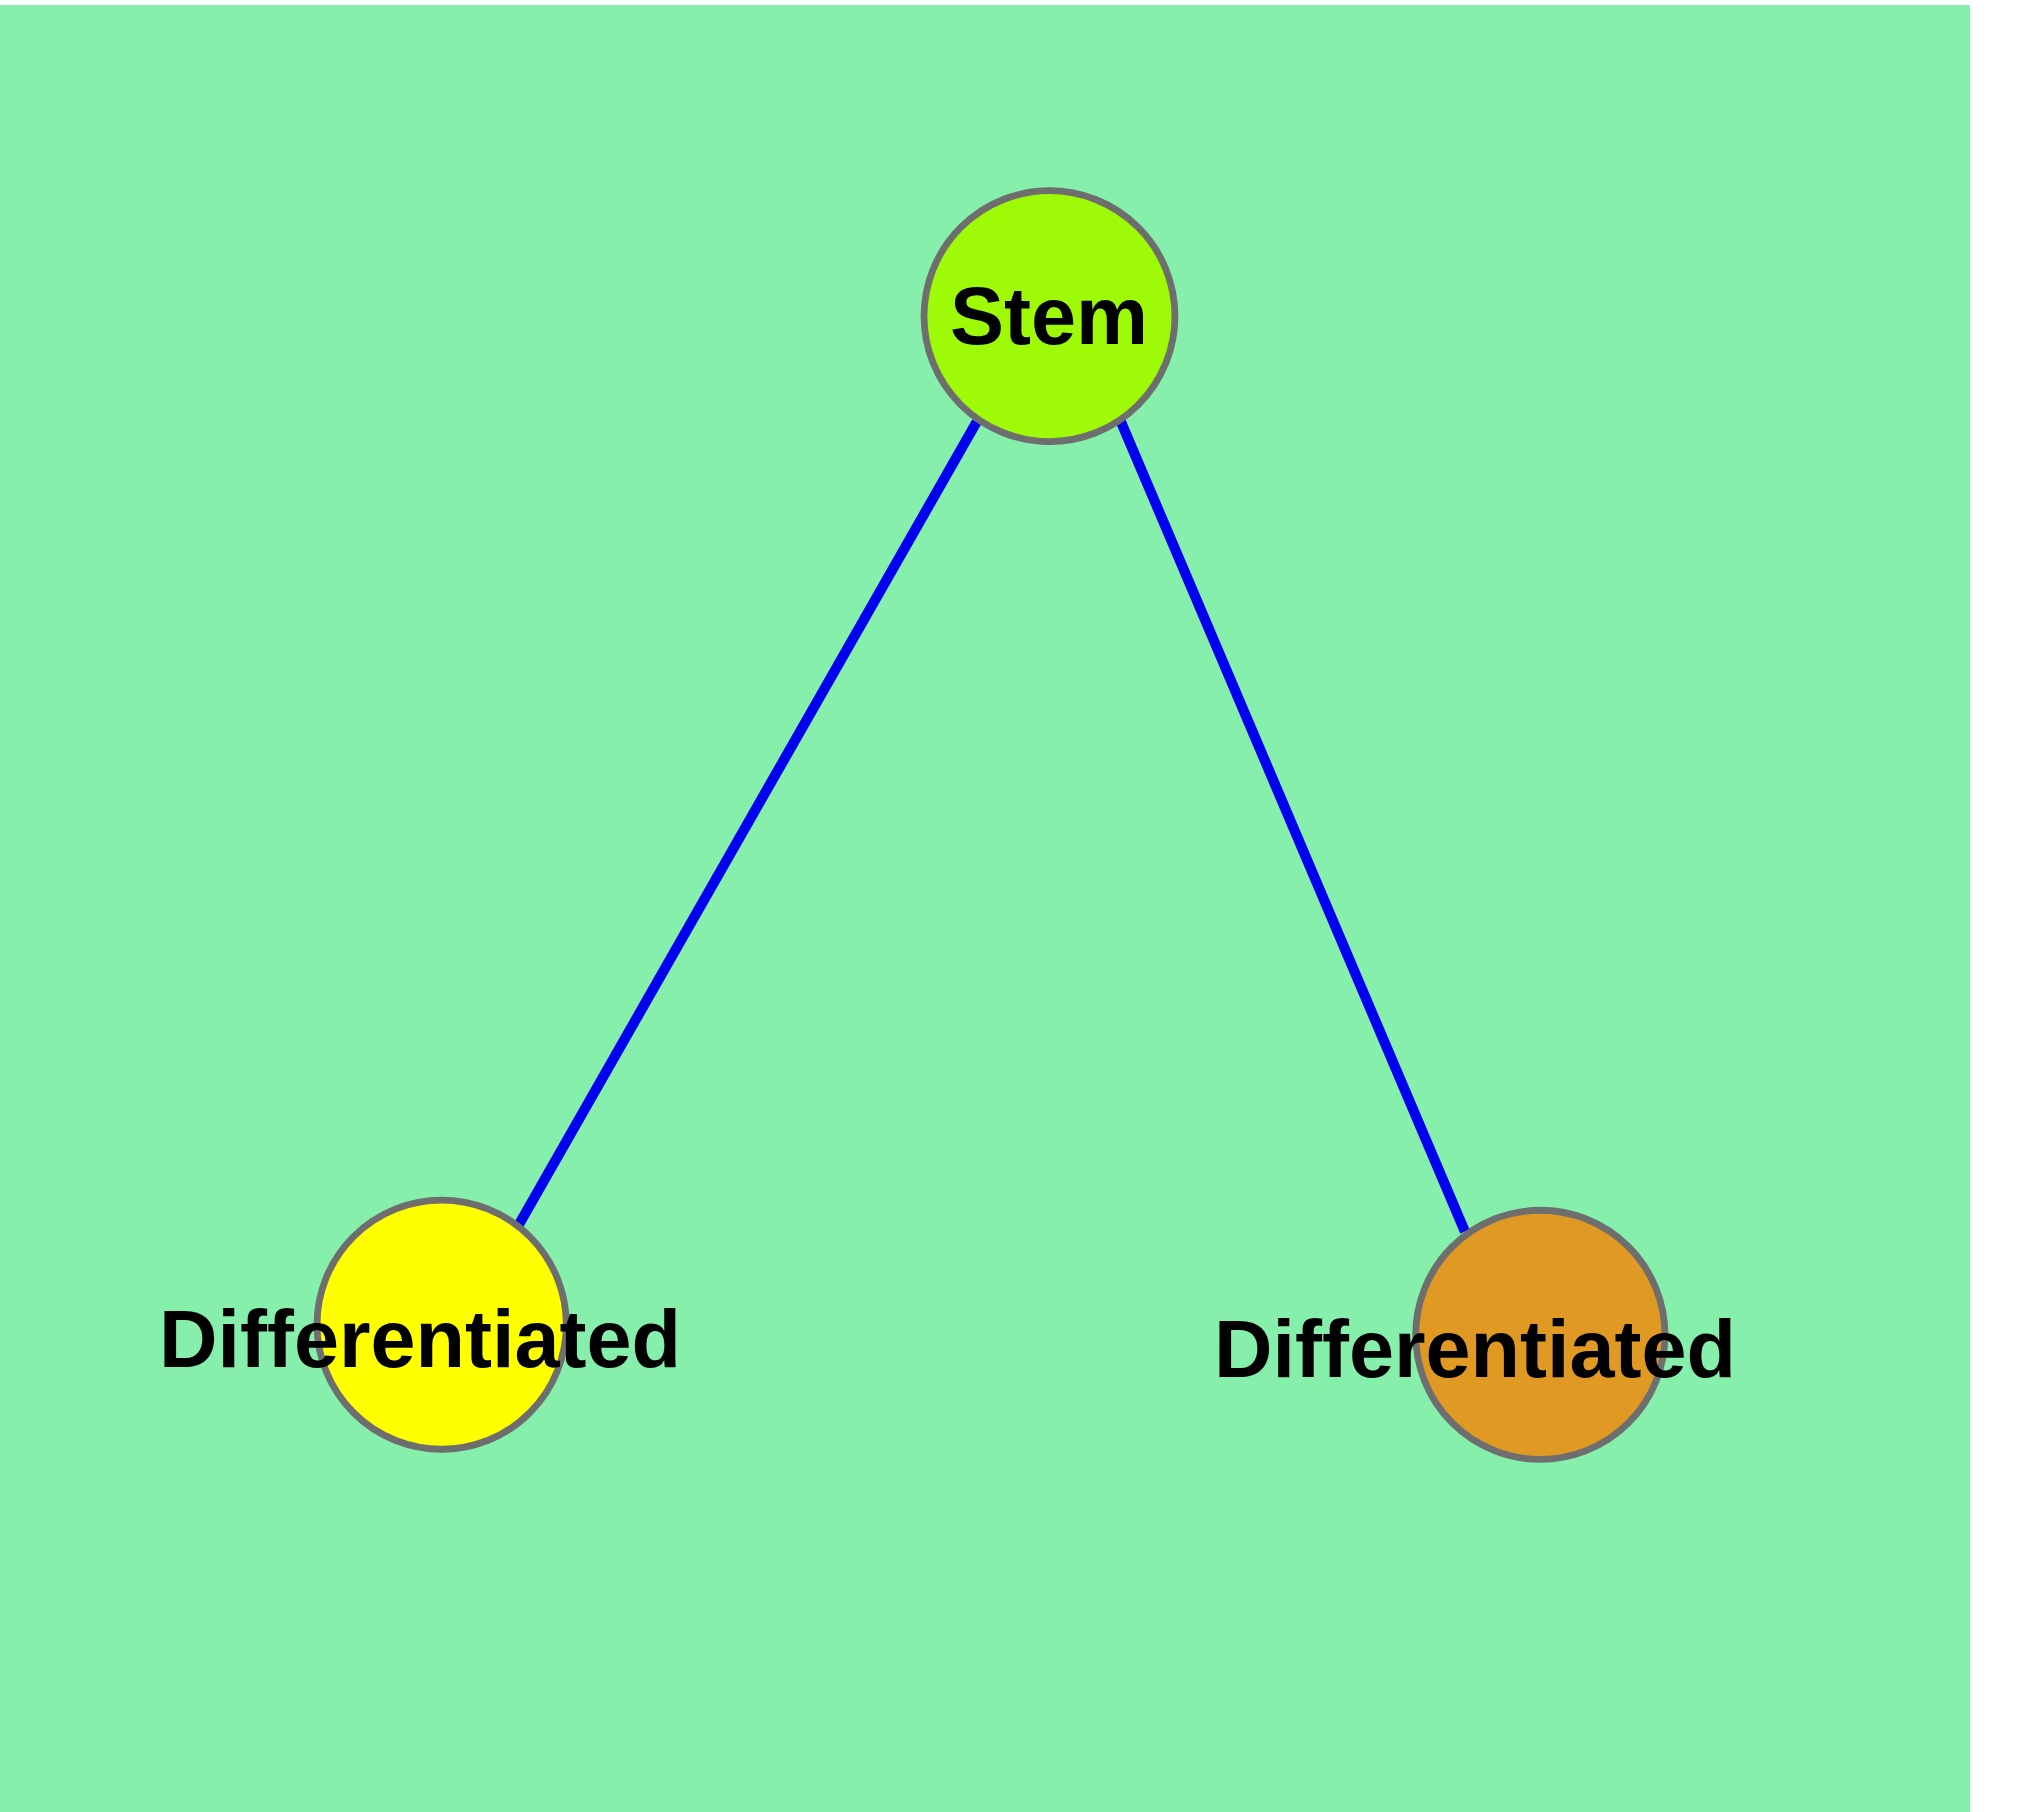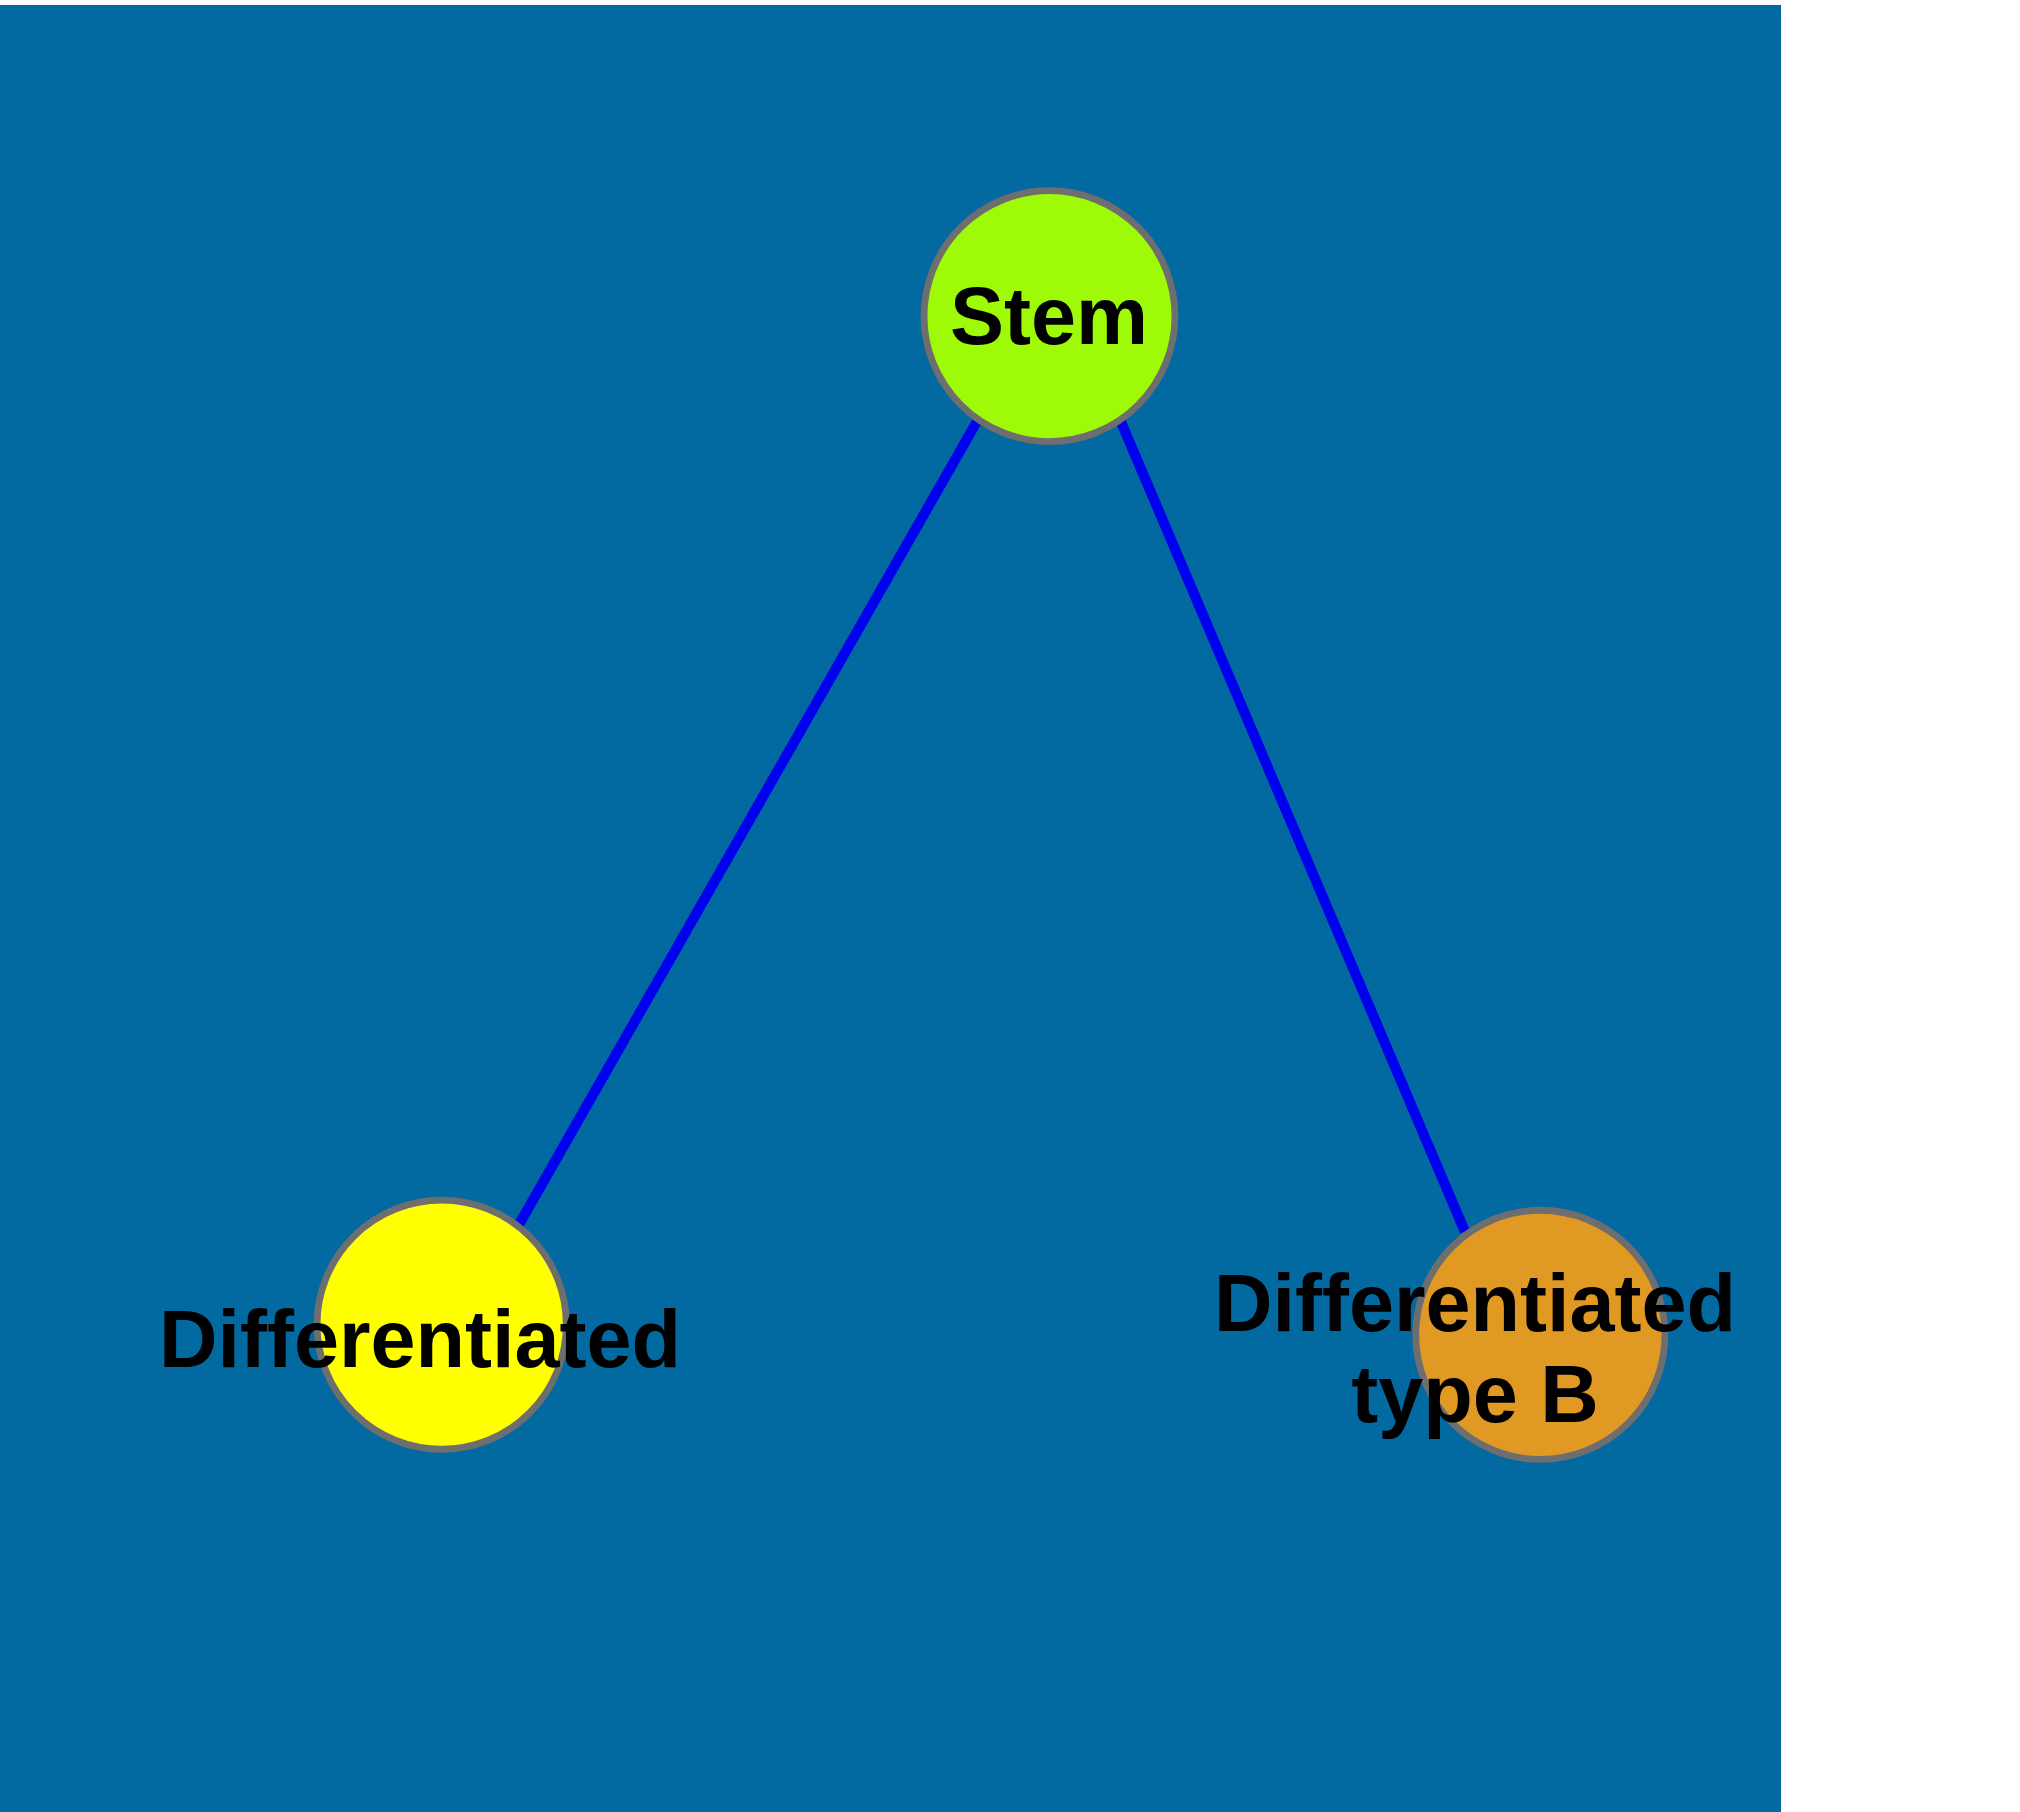--- a/index.html
+++ b/index.html
@@ -39,21 +39,21 @@
     line-height: 1.12;
     white-space: nowrap;
     pointer-events: none;
     -webkit-font-smoothing: antialiased;
   }
   .node-label .line { display: block; }
 </style>
 </head>
 <body>
 
-<div id="canvas" style="width: 1781px; height: 1812px; background: #0369a1;">
+<div id="canvas" style="width: 1970px; height: 1812px; background: #86efac;">
 
   <div id="top-strip"></div>
 
   <svg id="graph-svg" viewBox="0 0 2384 2138" preserveAspectRatio="none" style="width: 2021px; height: 1812px;">
     <g>
       <line x1="1152" y1="498" x2="612" y2="1445" stroke="#0000ee" stroke-width="12" stroke-linecap="butt"></line>
       <line x1="1322" y1="497" x2="1728" y2="1453" stroke="#0000ee" stroke-width="12" stroke-linecap="butt"></line>
     </g>
     <g>
       <circle cx="521" cy="1563" r="147" fill="#ffff00" stroke="#6e6e6e" stroke-width="8"></circle>
@@ -65,17 +65,16 @@
   <div class="node-label" style="left: 1049px; top: 316px; transform: translate(-50%, -50%); font-size: 81px; color: rgb(0, 0, 0);">
     <span class="line">Stem</span>
   </div>
 
   <div class="node-label" style="left: 420px; top: 1339px; transform: translate(-50%, -50%); font-size: 81px; color: rgb(0, 0, 0);">
     <span class="line">Differentiated</span>
   </div>
 
   <div class="node-label" style="left: 1475px; top: 1349px; transform: translate(-50%, -50%); font-size: 81px; color: rgb(0, 0, 0);">
     <span class="line">Differentiated</span>
-    <span class="line">type B</span>
   </div>
 
 </div>
 
 
 </body></html>

